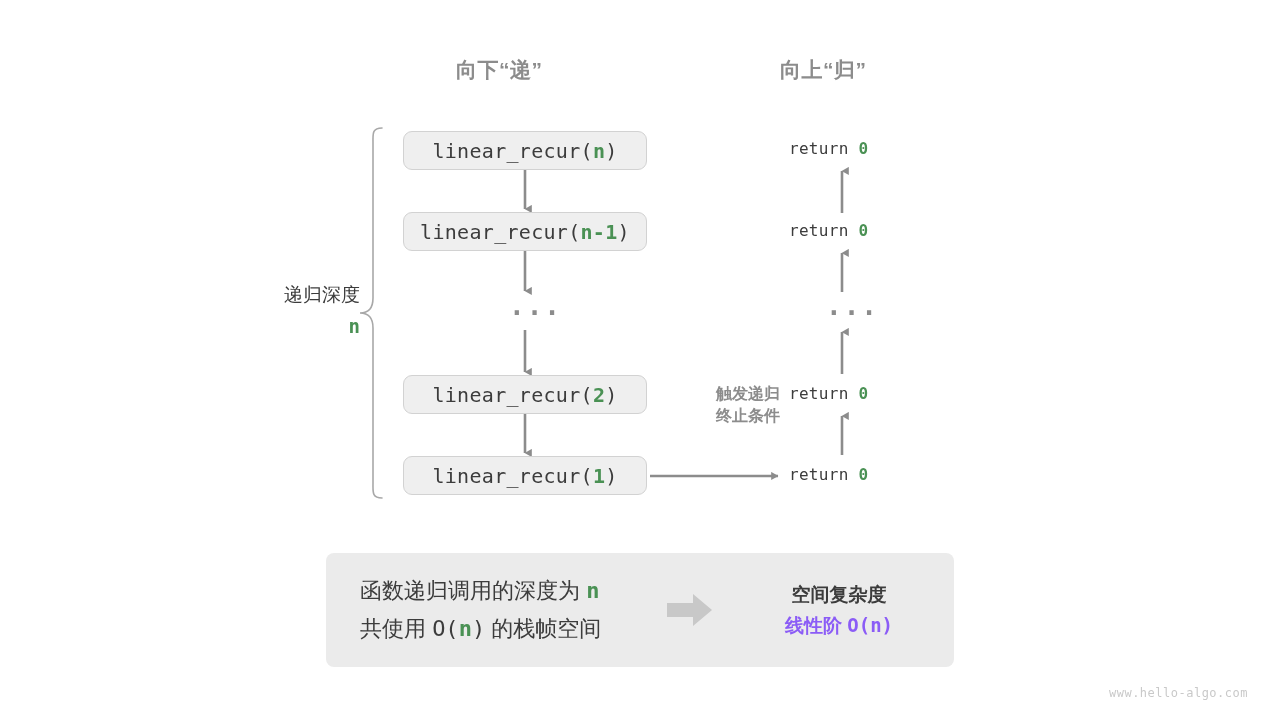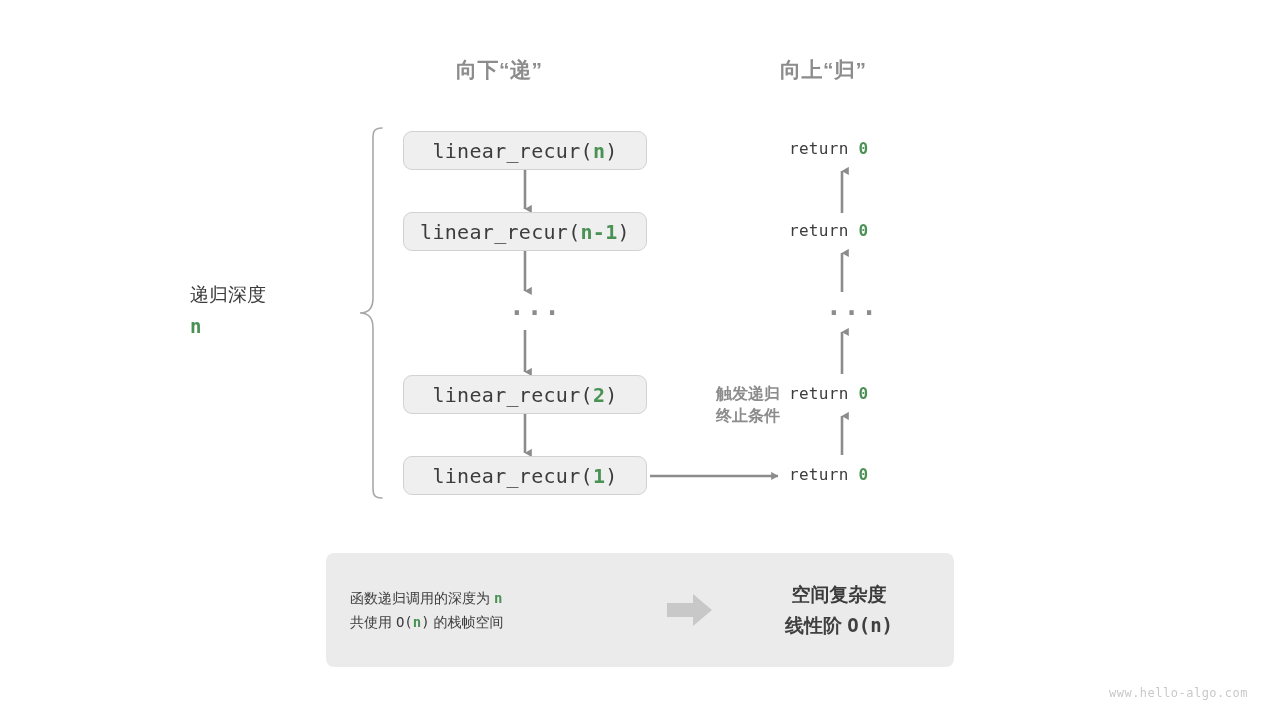--- a/index.html
+++ b/index.html
@@ -32,21 +32,21 @@
   }
   #hdr-down { left: 456px; top: 56px; }
   #hdr-up   { left: 780px; top: 56px; }
 
   
   #depth-label {
     position: absolute;
     left: 190px;
     top: 281px;
     width: 170px;
-    text-align: left;
+    text-align: right;
     font-size: 19px;
     color: #3c3c3c;
     line-height: 1.45;
   }
   #depth-label .depth-n {
     display: block;
     color: #4a9154;
     font-weight: bold;
     font-family: "DejaVu Sans Mono", "Liberation Mono", monospace;
     font-size: 19px;
@@ -146,23 +146,23 @@
     top: 553px;
     width: 628px;
     height: 114px;
     background: #ebebeb;
     border-radius: 8px;
     display: flex;
     align-items: center;
   }
   #summary-left {
     width: 330px;
-    padding-left: 24px;
+    padding-left: 34px;
     box-sizing: border-box;
-    font-size: 14px;
+    font-size: 22px;
     color: #3c3c3c;
     line-height: 1.75;
     white-space: nowrap;
   }
   #summary-left .hl {
     color: #4a9154;
     font-weight: bold;
     font-family: "DejaVu Sans Mono", "Liberation Mono", monospace;
   }
   #summary-left .mono {
@@ -182,21 +182,21 @@
   #summary-right .title {
     display: block;
     font-size: 19px;
     font-weight: bold;
     color: #3c3c3c;
   }
   #summary-right .value {
     display: block;
     font-size: 19px;
     font-weight: bold;
-    color: #404040;
+    color: #8b5cf6;
   }
   #summary-right .value .mono {
     font-family: "DejaVu Sans Mono", "Liberation Mono", monospace;
   }
 
   
   #watermark {
     position: absolute;
     right: 32px;
     bottom: 20px;

